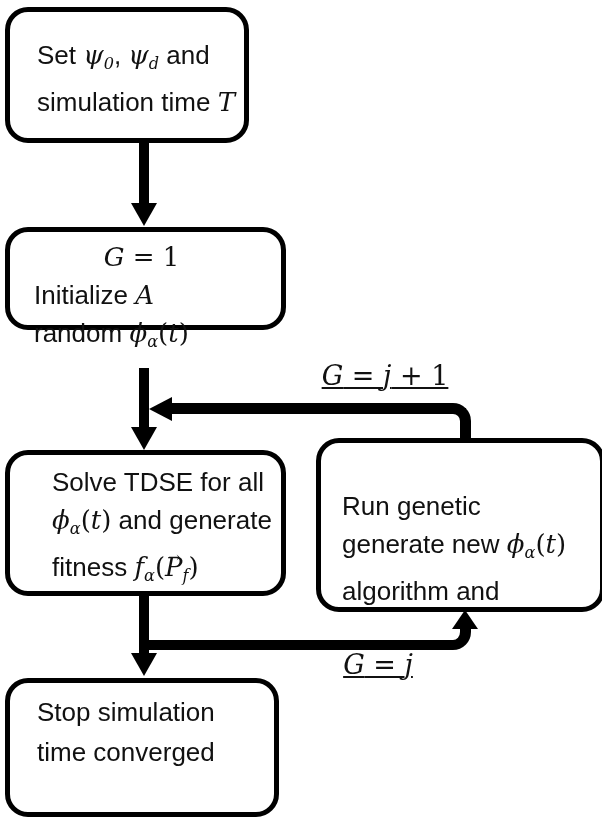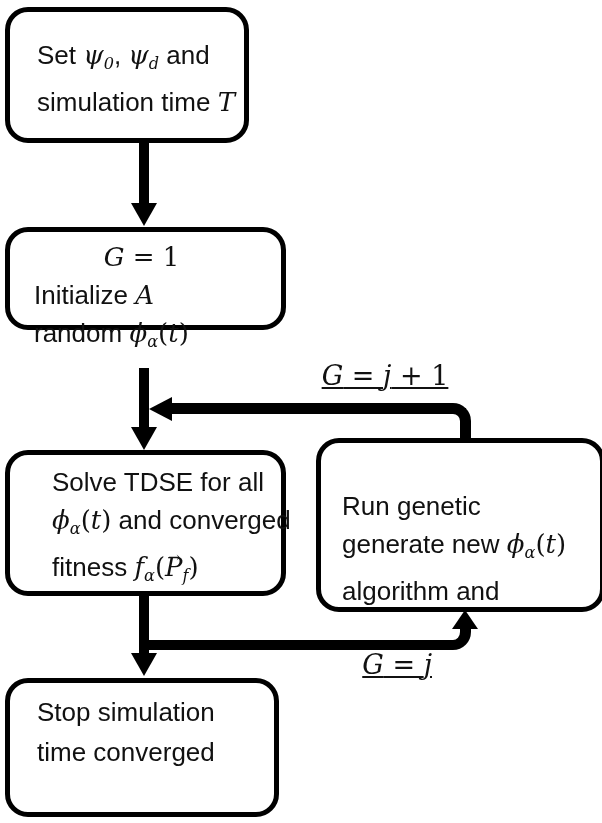--- a/index.html
+++ b/index.html
@@ -52,21 +52,21 @@
   #fb-bottom-head {
     position:absolute; left:452px; top:610px; width:0; height:0;
     border-left:13px solid transparent; border-right:13px solid transparent;
     border-bottom:19px solid #000000;
   }
   
   .edge-label {
     position:absolute; font-size:27px; text-align:center; white-space:nowrap;text-decoration:underline;
   }
   #label-j1 { left:300px; top:360px; width:170px; }
-  #label-j  { left:324px; top:649px; width:108px;text-align:right; }
+  #label-j  { left:324px; top:649px; width:108px; }
   
   .seg.plain  { font-family:"Liberation Sans", sans-serif; }
   .seg.math   { font-family:"DejaVu Serif", serif; font-style:italic; }
   .seg.mathup { font-family:"DejaVu Serif", serif; }
   .seg.sub    { font-family:"DejaVu Serif", serif; font-style:italic;
                 font-size:0.62em; vertical-align:-0.28em; }
   .seg.vec    { font-family:"DejaVu Serif", serif; font-style:italic;
                 position:relative; display:inline-block; }
   .seg.vec .arrow {
     position:absolute; left:0.22em; top:-0.68em;
@@ -94,21 +94,21 @@
 
   <div class="vline" id="a2-line"></div>
   <div class="head-down" id="a2-head"></div>
 
   <div id="fb-top"></div>
   <div id="fb-top-head"></div>
   <div class="edge-label" id="label-j1"><span class="seg math">G</span><span class="seg mathup"> = </span><span class="seg math">j</span><span class="seg mathup"> + 1</span></div>
 
   <div class="node" id="n-solve">
     <div class="tline"><span class="seg plain">Solve TDSE for all</span></div>
-    <div class="tline"><span class="seg math">ϕ</span><span class="seg sub">α</span><span class="seg mathup">(</span><span class="seg math">t</span><span class="seg mathup">)</span><span class="seg plain"> and converged</span></div>
+    <div class="tline"><span class="seg math">ϕ</span><span class="seg sub">α</span><span class="seg mathup">(</span><span class="seg math">t</span><span class="seg mathup">)</span><span class="seg plain"> and generate</span></div>
     <div class="tline"><span class="seg plain">fitness </span><span class="seg math">f</span><span class="seg sub">α</span><span class="seg mathup">(</span><span class="seg vec"><span class="arrow">→</span>P</span><span class="seg sub">f</span><span class="seg mathup">)</span></div>
   </div>
 
   <div class="node" id="n-genetic">
     <div class="tline"><span class="seg plain">Run genetic</span></div>
     <div class="tline"><span class="seg plain">generate new </span><span class="seg math">ϕ</span><span class="seg sub">α</span><span class="seg mathup">(</span><span class="seg math">t</span><span class="seg mathup">)</span></div>
     <div class="tline"><span class="seg plain">algorithm and</span></div>
   </div>
 
   <div class="vline" id="a3-line"></div>

